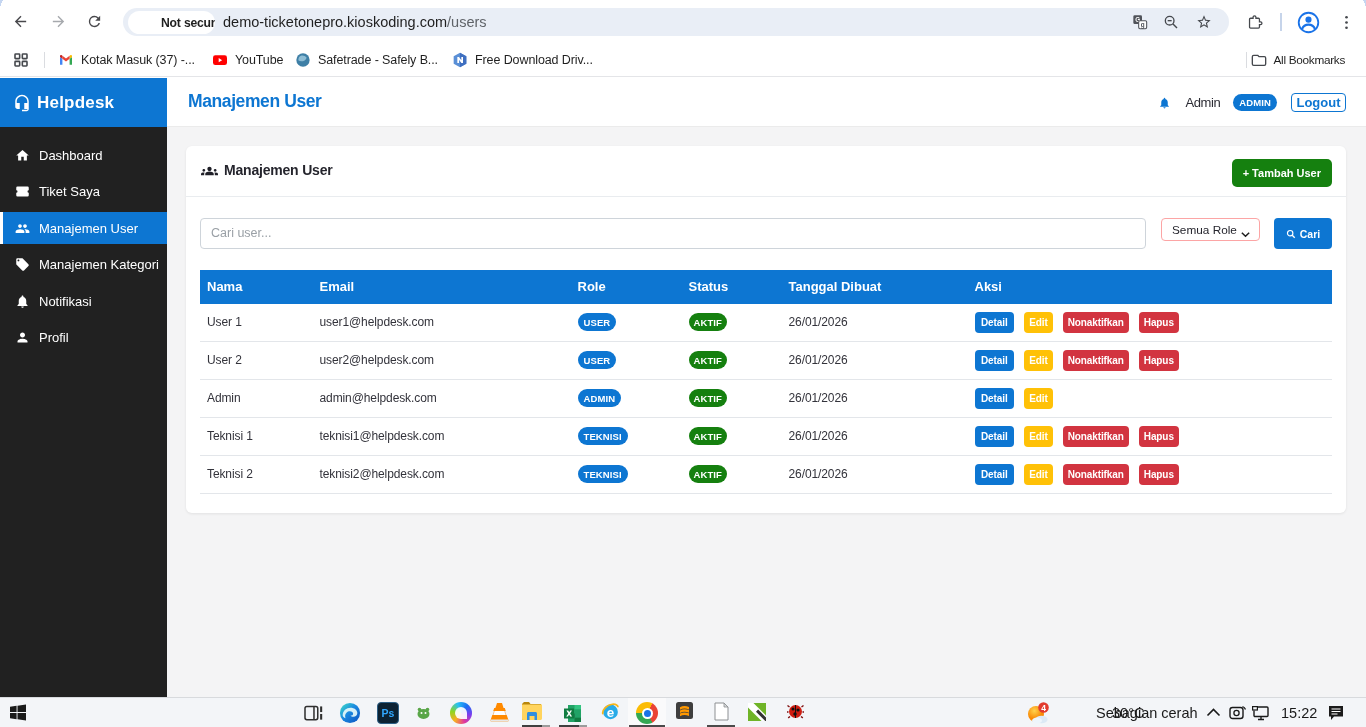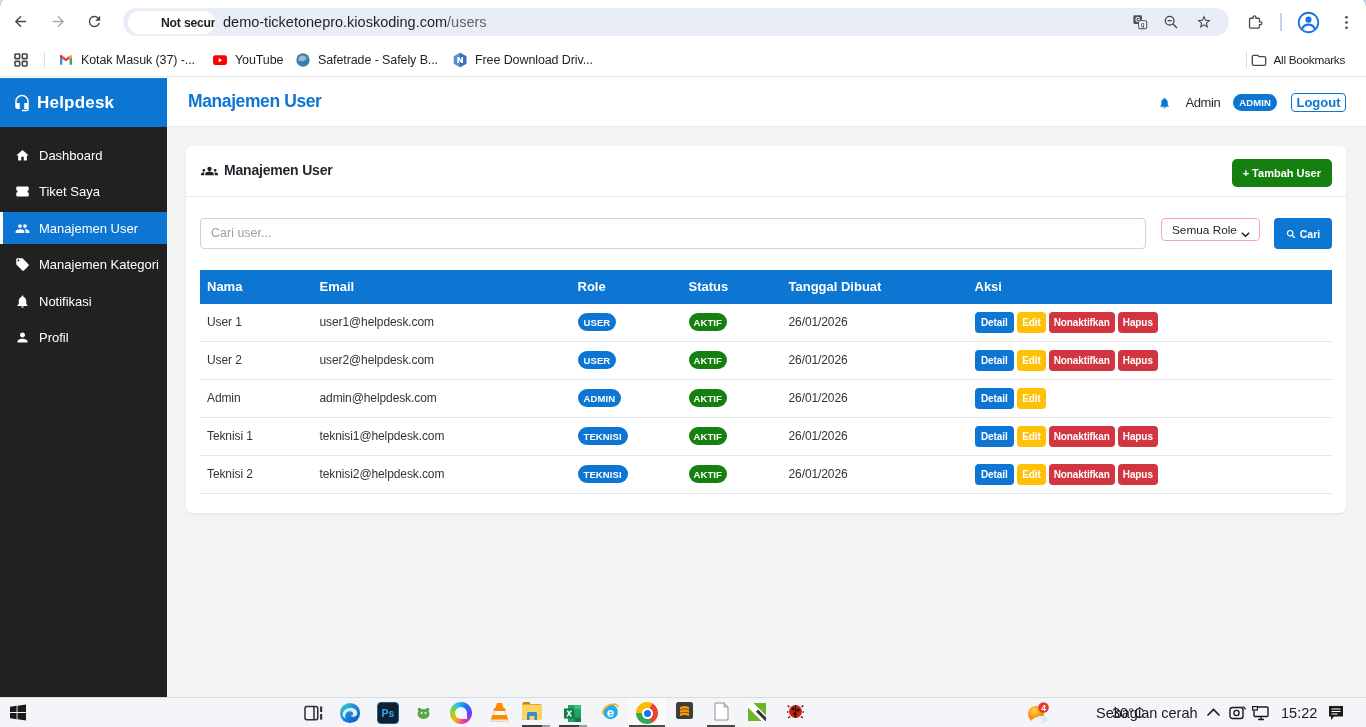--- a/index.html
+++ b/index.html
@@ -64,21 +64,21 @@
 .thead { background:#0d76d2; color:#fff; font-weight:700; height:33.5px; border-bottom:none; font-size:13px; letter-spacing:0; }
 .c1 { width:112.5px; padding-left:7px; }
 .c2 { width:258px; padding-left:7px; }
 .c3 { width:111px; padding-left:7px; }
 .c4 { width:100px; padding-left:7px; }
 .c5 { width:186px; padding-left:7px; }
 .c6 { flex:1; padding-left:7px; display:flex; align-items:center; }
 .badge { display:inline-flex; align-items:center; justify-content:center; color:#fff; font-size:9.5px; font-weight:700; border-radius:9px; height:17.5px; padding:0 6px; letter-spacing:.1px; }
 .b-blue { background:#0d76d2; }
 .b-green { background:#15800f; }
-.abtn { height:21px; border-radius:4px; color:#fff; font-size:10px; font-weight:700; display:inline-flex; align-items:center; padding:0 5px; margin-right:3px; letter-spacing:-.1px; }
+.abtn { height:21px; border-radius:4px; color:#fff; font-size:10px; font-weight:700; display:inline-flex; align-items:center; padding:0 5px; margin-right:10px; letter-spacing:-.1px; }
 .a-blue { background:#0d76d2; }
 .a-yel { background:#ffc107; }
 .a-red { background:#d23440; }
 
 
 .taskbar { position:absolute; left:0; top:697px; width:1366px; height:30px; background:#f3f5f8; border-top:1px solid #d8dadd; }
 .tb-abs { position:absolute; }
 .searchbox { position:absolute; left:37px; top:3px; width:257px; height:25px; background:#fff; border:1px solid #cfd1d4; border-radius:2px; }
 .searchbox .stxt { position:absolute; left:33px; top:4px; font-size:14.5px; color:#3b3b3b; }
 .runline { position:absolute; top:27px; height:3px; background:#5c5c5c; }

